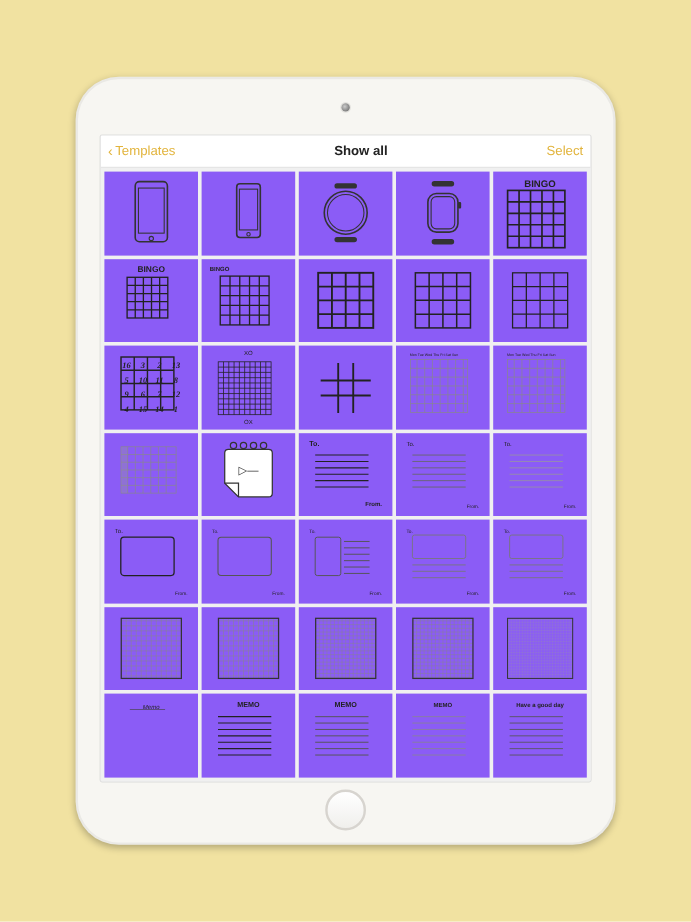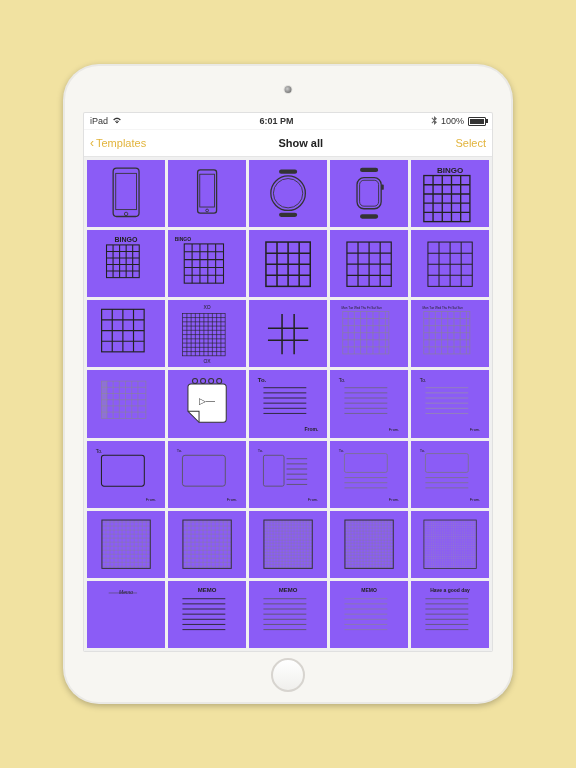--- a/index.html
+++ b/index.html
@@ -101,42 +101,20 @@
 </style>
 </head>
 <body>
 
 <div class="device">
   <div class="camera"></div>
   <div class="home"></div>
 
   <div class="screen">
 
-    <div class="status">
-      <div class="left">
-        <span>iPad</span>
-        <span class="wifi">
-          <svg width="10" height="8" viewBox="0 0 10 8">
-              <path d="M5 7.2a1 1 0 1 0 0-2 1 1 0 0 0 0 2zM1.2 3.5C2.3 2.4 3.6 1.8 5 1.8s2.7.6 3.8 1.7l-.9.9C7 3.6 6 3.1 5 3.1S3 3.6 2.1 4.4l-.9-.9zM3 5.3c.6-.6 1.3-.9 2-.9s1.4.3 2 .9l-.9.9c-.3-.3-.7-.5-1.1-.5s-.8.2-1.1.5L3 5.3z" fill="#333"></path>
-            </svg>
-        </span>
-      </div>
-      <div style="font-weight:600">6:01 PM</div>
-      <div class="right">
-        <span>
-          <svg width="6" height="9" viewBox="0 0 6 9">
-              <path d="M3 0v3.3L1.2 1.5.5 2.2 2.8 4.5.5 6.8l.7.7L3 5.7V9l3-2.7L3.9 4.5 6 2.7 3 0zm.9 2.7L3 1.8V3.6l.9-.9zm0 3.6L3 5.4V7.2l.9-.9z" fill="#666"></path>
-            </svg>
-        </span>
-        <span>100%</span>
-        <span class="batt">
-            <span class="fill"></span>
-          </span>
-      </div>
-    </div>
 
     <div class="navbar">
       <div class="nav-back">
         <span class="chev">‹</span>
         <span>Templates</span>
       </div>
       <div class="nav-title">Show all</div>
       <div class="nav-action">Select</div>
     </div>
 
@@ -231,20 +209,38 @@
       </div>
 
       <div class="tile">
         <div class="inner">
           <svg viewBox="0 0 60 60" style="position:absolute;inset:0">
               <g stroke="#222" stroke-width="1.3" fill="none">
                 <rect x="6" y="6" width="48" height="48"></rect>
                 <path d="M6 18h48M6 30h48M6 42h48M18 6v48M30 6v48M42 6v48"></path>
               </g>
             </svg>
+          <div id="puzzle-numbers" style="position:absolute;left:10%;top:10%;width:80%;height:80%;display:grid;grid-template-columns:repeat(4,1fr);grid-template-rows:repeat(4,1fr);font-family:serif;font-style:italic;font-size:7px;font-weight:bold">
+              <div style="display: flex; align-items: center; justify-content: center;">16</div>
+              <div style="display: flex; align-items: center; justify-content: center;">3</div>
+              <div style="display: flex; align-items: center; justify-content: center;">2</div>
+              <div style="display: flex; align-items: center; justify-content: center;">13</div>
+              <div style="display: flex; align-items: center; justify-content: center;">5</div>
+              <div style="display: flex; align-items: center; justify-content: center;">10</div>
+              <div style="display: flex; align-items: center; justify-content: center;">11</div>
+              <div style="display: flex; align-items: center; justify-content: center;">8</div>
+              <div style="display: flex; align-items: center; justify-content: center;">9</div>
+              <div style="display: flex; align-items: center; justify-content: center;">6</div>
+              <div style="display: flex; align-items: center; justify-content: center;">7</div>
+              <div style="display: flex; align-items: center; justify-content: center;">12</div>
+              <div style="display: flex; align-items: center; justify-content: center;">4</div>
+              <div style="display: flex; align-items: center; justify-content: center;">15</div>
+              <div style="display: flex; align-items: center; justify-content: center;">14</div>
+              <div style="display: flex; align-items: center; justify-content: center;">1</div>
+            </div>
         </div>
       </div>
       <div class="tile">
         <div class="inner">
           <div style="position:absolute;top:0;left:50%;transform:translateX(-50%);font-size:5px">XO</div>
           <svg viewBox="0 0 60 60" style="margin-top:4px">
               <g stroke="#222" stroke-width="0.7" fill="none">
                 <rect x="6" y="6" width="48" height="48"></rect>
           <path d="M6 10.8h48M6 15.6h48M6 20.4h48M6 25.2h48M6 30h48M6 34.8h48M6 39.6h48M6 44.4h48M6 49.2h48 M10.8 6v48M15.6 6v48M20.4 6v48M25.2 6v48M30 6v48M34.8 6v48M39.6 6v48M44.4 6v48M49.2 6v48"></path>
               </g>

